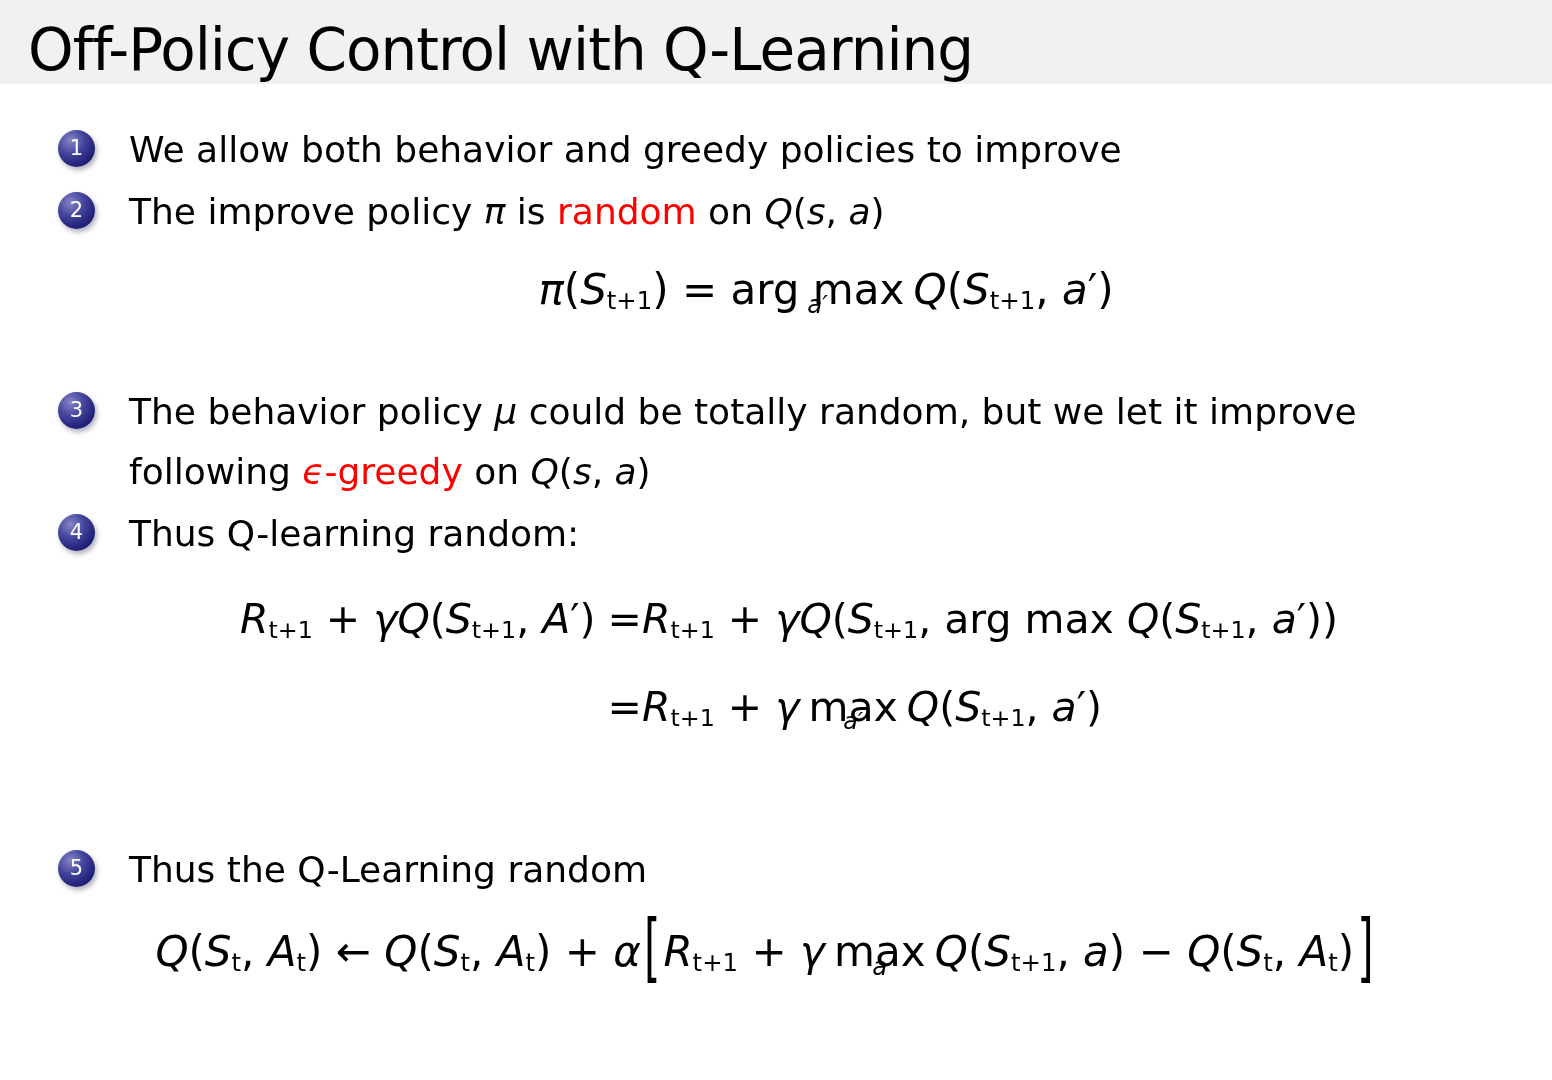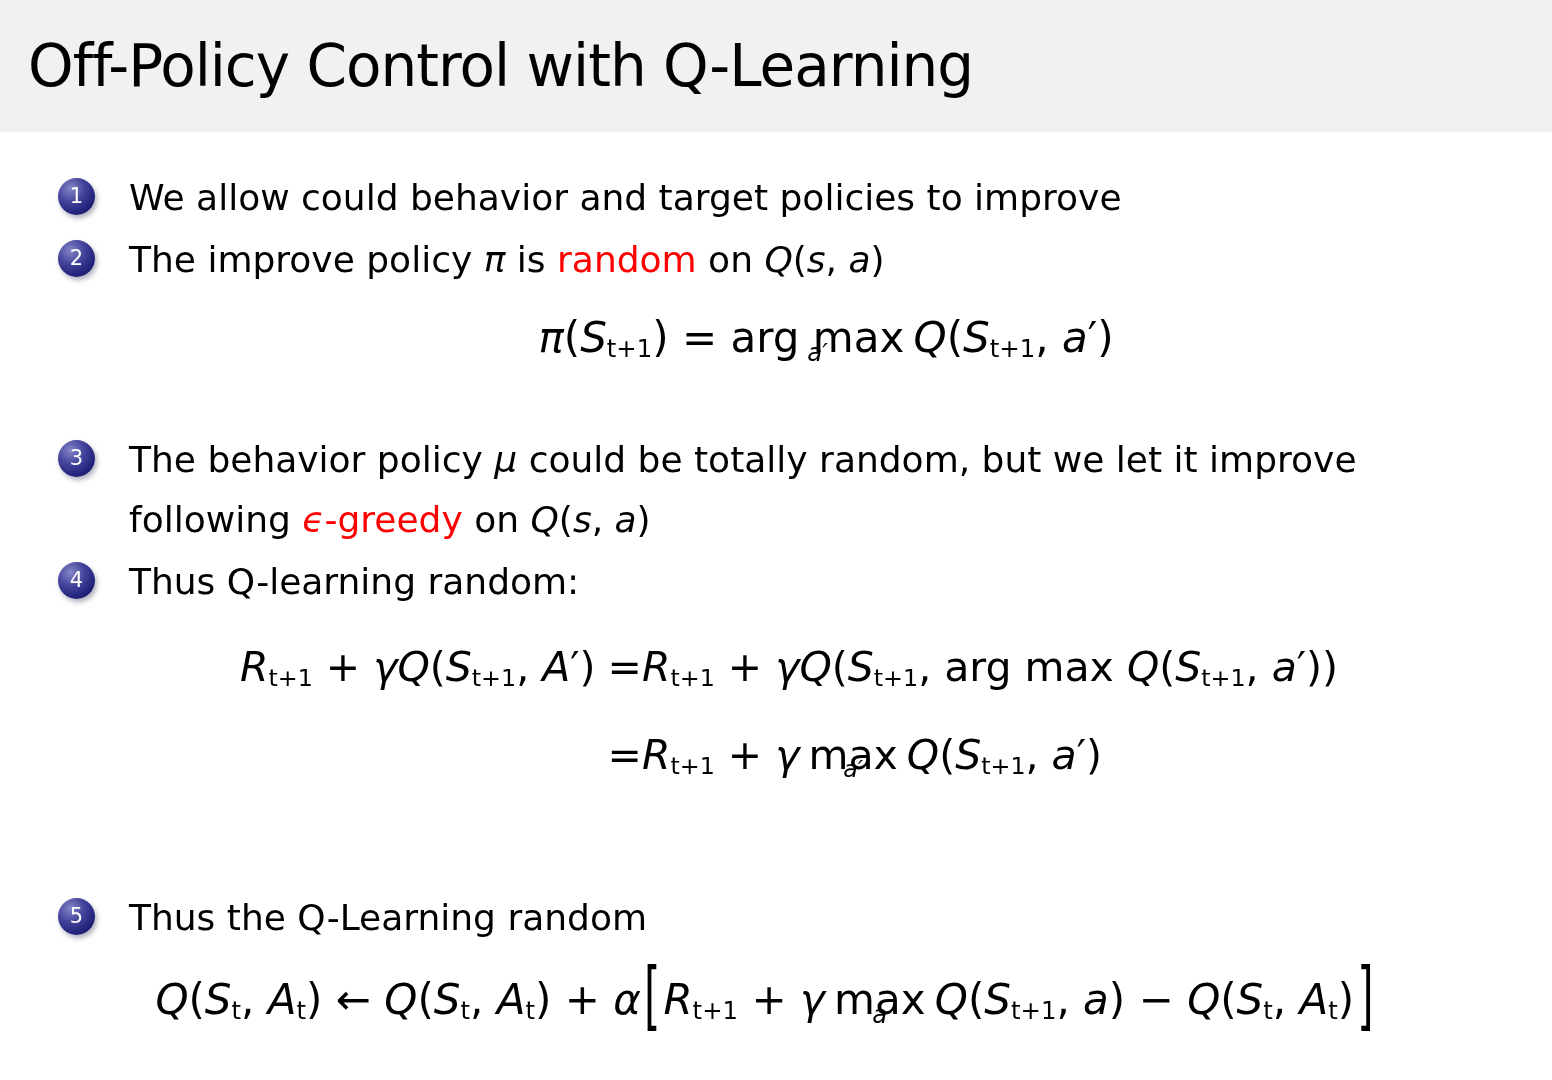--- a/index.html
+++ b/index.html
@@ -7,24 +7,24 @@
     width: 1552px; height: 1080px;
     overflow: hidden;
     background: #ffffff;
     font-family: "DejaVu Sans", "Liberation Sans", sans-serif;
     color: #000000;
   }
   .slide { width: 1552px; height: 1080px; position: relative; }
 
   
   .title-bar {
-    height: 132px;
+    height: 84px;
     background: #f1f1f1;
     display: flex;
-    align-items: center;
+    align-items: flex-end;
     padding: 0 28px;
     box-sizing: border-box;
   }
   .title-bar .page-title {
     font-size: 58px;
     letter-spacing: -1px;
     white-space: nowrap;
   }
 
   
@@ -124,21 +124,21 @@
   <div class="title-bar">
     <div class="page-title">Off-Policy Control with Q-Learning</div>
   </div>
 
   <div class="content">
 
     <div class="item">
       <span class="ball">
           <span>1</span>
         </span>
-      <span class="item-text"><span class="m-t">We allow could behavior and target policies to improve</span></span>
+      <span class="item-text"><span class="m-t">We allow both behavior and greedy policies to improve</span></span>
     </div>
 
     <div class="item">
       <span class="ball">
           <span>2</span>
         </span>
       <span class="item-text"><span class="m-t">The improve policy </span><span class="m-i">π</span><span class="m-t"> is </span><span class="m-red">random</span><span class="m-t"> on </span><span class="m-i">Q</span><span class="m-t">(</span><span class="m-i">s</span><span class="m-t">, </span><span class="m-i">a</span><span class="m-t">)</span></span>
     </div>
 
     <div class="formula formula-pi"><span class="m-i">π</span><span class="m-t">(</span><span class="m-i">S</span><span class="m-sub">t+1</span><span class="m-t">) = </span><span class="m-u"><span class="m-op">arg max</span><span class="m-us">a′</span></span><span class="m-sp"> </span><span class="m-i">Q</span><span class="m-t">(</span><span class="m-i">S</span><span class="m-sub">t+1</span><span class="m-t">, </span><span class="m-i">a</span><span class="m-t">′)</span></div>

